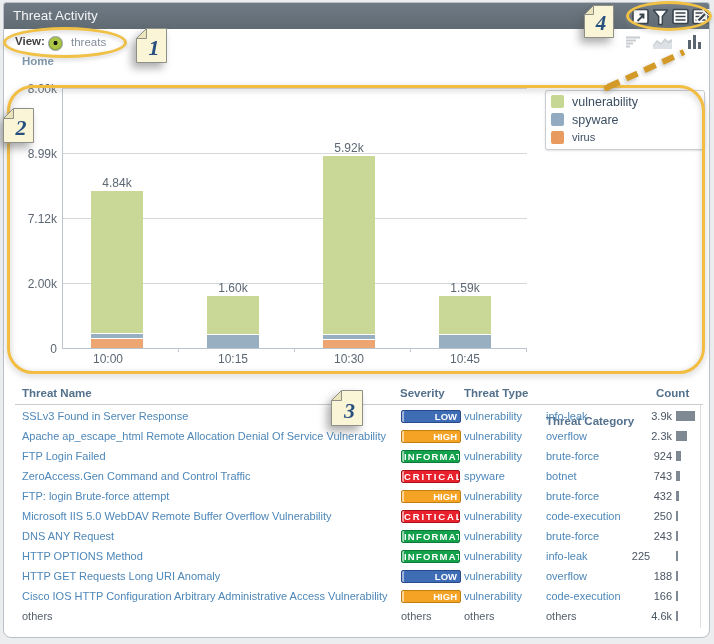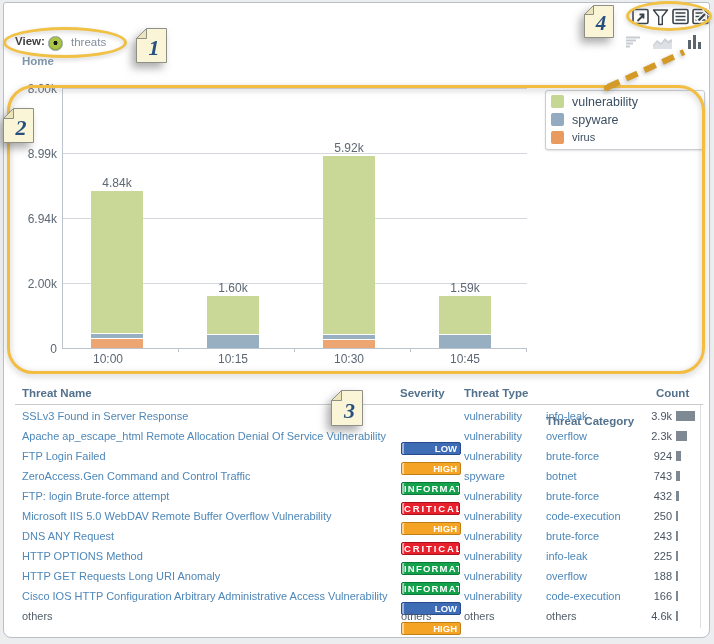--- a/index.html
+++ b/index.html
@@ -12,33 +12,36 @@
 
 .ylab{position:absolute;width:37px;text-align:right;font-size:12px;color:#5c6773;}
 .grid{position:absolute;left:62px;width:465px;height:1px;background:#d4d8dc;}
 .vlab{position:absolute;font-size:12px;color:#5c6773;text-align:center;width:60px;}
 .xlab{position:absolute;font-size:12px;color:#5c6773;text-align:center;width:60px;top:352px;}
 .bar{position:absolute;width:52px;}
 .seg{width:100%;}
 
 .trow{position:absolute;height:20px;font-size:11px;}
 .link{color:#4e87b8;}
-.badge{position:absolute;left:401px;width:55px;height:11px;border:1px solid;border-radius:2px;color:#fff;font-size:9.5px;font-weight:bold;line-height:11px;overflow:hidden;white-space:nowrap;margin-top:32px;}
+.badge{position:absolute;left:401px;width:55px;height:11px;border:1px solid;border-radius:2px;color:#fff;font-size:9.5px;font-weight:bold;line-height:11px;overflow:hidden;white-space:nowrap;}
 .cbar{position:absolute;left:676px;height:10px;background:#7e8994;}
 .badge.low{background:#3e6cb5;border-color:#27498d;box-shadow:inset 2px 0 0 rgba(255,255,255,.5);}
 .badge.high{background:#f5a325;border-color:#c07f14;box-shadow:inset 2px 0 0 rgba(255,255,255,.55);}
 .badge.info{background:#14a14b;border-color:#0a7a36;box-shadow:inset 2px 0 0 rgba(255,255,255,.55);}
 .badge.crit{background:#e8212d;border-color:#a8121c;box-shadow:inset 2px 0 0 rgba(255,255,255,.55);}
 
 .ellipse{position:absolute;border:3.5px solid #f0c145;border-radius:50%;box-sizing:border-box;filter:drop-shadow(0 2px 2px rgba(150,150,150,.45));}
 .note{position:absolute;filter:drop-shadow(-4px 5px 4px rgba(90,90,90,.5));z-index:40;}
 </style>
 </head>
 <body>
 <div id="card">
+  <div id="titlebar">
+      <span class="t">Threat Activity</span>
+    </div>
 
   <svg class="abs" style="left:628px;top:5px;" width="80" height="19" viewBox="0 0 80 19">
     <g>
       <rect x="1" y="1.5" width="15" height="14" rx="1.5" fill="#fff" stroke="#39434c" stroke-width="1.6"></rect>
       <path d="M5.5,13 L11,7.5 M7.5,6.5 h4 v4" stroke="#39434c" stroke-width="1.8" fill="none"></path>
     </g>
     <g>
       <path d="M21.5,2 h14 l-5.2,6.5 v8 h-3.6 v-8 Z" fill="#fff" stroke="#39434c" stroke-width="1.4" stroke-linejoin="round"></path>
     </g>
     <g>
@@ -70,21 +73,21 @@
 
   <div class="abs" style="left:15px;top:35px;font-size:11.5px;font-weight:bold;color:#3e3e3e;">View:</div>
   <div class="abs" id="radio" style="left:48px;top:36px;width:13px;height:13px;border-radius:50%;background:radial-gradient(circle at 50% 46%, #151515 0 2px, #abc544 2.1px 5.4px, #93aa30 6.2px);border:1px solid #949ea7;box-sizing:content-box;"></div>
   <div class="abs" style="left:71px;top:36px;font-size:11.5px;color:#828e9b;">threats</div>
   <div class="abs" style="left:22px;top:55px;font-size:11.5px;color:#7e96ab;font-weight:bold;">Home</div>
 
   <div id="charticons" class="abs"></div>
 
   <div class="ylab" style="left:20px;top:82px;">8.00k</div>
   <div class="ylab" style="left:20px;top:147px;">8.99k</div>
-  <div class="ylab" style="left:20px;top:212px;">6.94k</div>
+  <div class="ylab" style="left:20px;top:212px;">7.12k</div>
   <div class="ylab" style="left:20px;top:277px;">2.00k</div>
   <div class="ylab" style="left:20px;top:342px;">0</div>
   <div class="grid" style="top:88px;"></div>
   <div class="grid" style="top:153px;"></div>
   <div class="grid" style="top:218px;"></div>
   <div class="grid" style="top:283px;"></div>
   <div class="abs" style="left:62px;top:88px;width:1px;height:261px;background:#bcc5ce;"></div>
   <div class="abs" style="left:62px;top:348px;width:465px;height:1px;background:#bcc5ce;"></div>
   <div class="abs" style="left:178px;top:348px;width:1px;height:4px;background:#bcc5ce;"></div>
   <div class="abs" style="left:294px;top:348px;width:1px;height:4px;background:#bcc5ce;"></div>
@@ -197,21 +200,21 @@
       <span class="abs" style="white-space:nowrap;left:464px;top:530px;"><span class="link">vulnerability</span></span>
       <span class="abs" style="white-space:nowrap;left:546px;top:530px;"><span class="link">brute-force</span></span>
       <span class="abs" style="left:610px;top:530px;width:62px;text-align:right;color:#4a5563;">243</span>
       <span class="cbar" style="top:531px;width:2px;"></span>
     </div>
   <div class="trow">
       <span class="abs" style="left:22px;top:550px;white-space:nowrap;"><span class="link">HTTP OPTIONS Method</span></span>
       <span class="badge info" style="top:550px;text-align:left;padding-left:2px;letter-spacing:1.2px;">INFORMATIONAL</span>
       <span class="abs" style="white-space:nowrap;left:464px;top:550px;"><span class="link">vulnerability</span></span>
       <span class="abs" style="white-space:nowrap;left:546px;top:550px;"><span class="link">info-leak</span></span>
-      <span class="abs" style="left:610px;top:550px;width:62px;text-align:right;color:#4a5563;">225</span>
+      <span class="abs" style="left:610px;top:550px;width:62px;text-align:center;color:#4a5563;">225</span>
       <span class="cbar" style="top:551px;width:2px;"></span>
     </div>
   <div class="trow">
       <span class="abs" style="left:22px;top:570px;white-space:nowrap;"><span class="link">HTTP GET Requests Long URI Anomaly</span></span>
       <span class="badge low" style="top:570px;text-align:right;padding-right:3px;">LOW</span>
       <span class="abs" style="white-space:nowrap;left:464px;top:570px;"><span class="link">vulnerability</span></span>
       <span class="abs" style="white-space:nowrap;left:546px;top:570px;"><span class="link">overflow</span></span>
       <span class="abs" style="left:610px;top:570px;width:62px;text-align:right;color:#4a5563;">188</span>
       <span class="cbar" style="top:571px;width:2px;"></span>
     </div>

